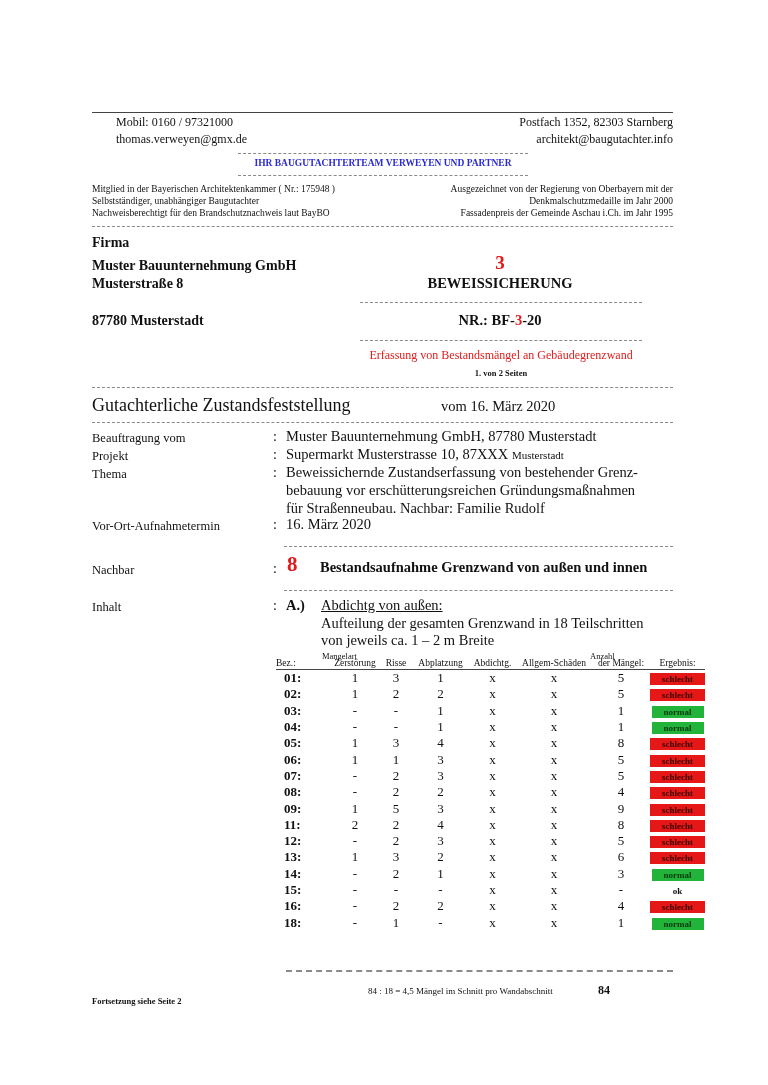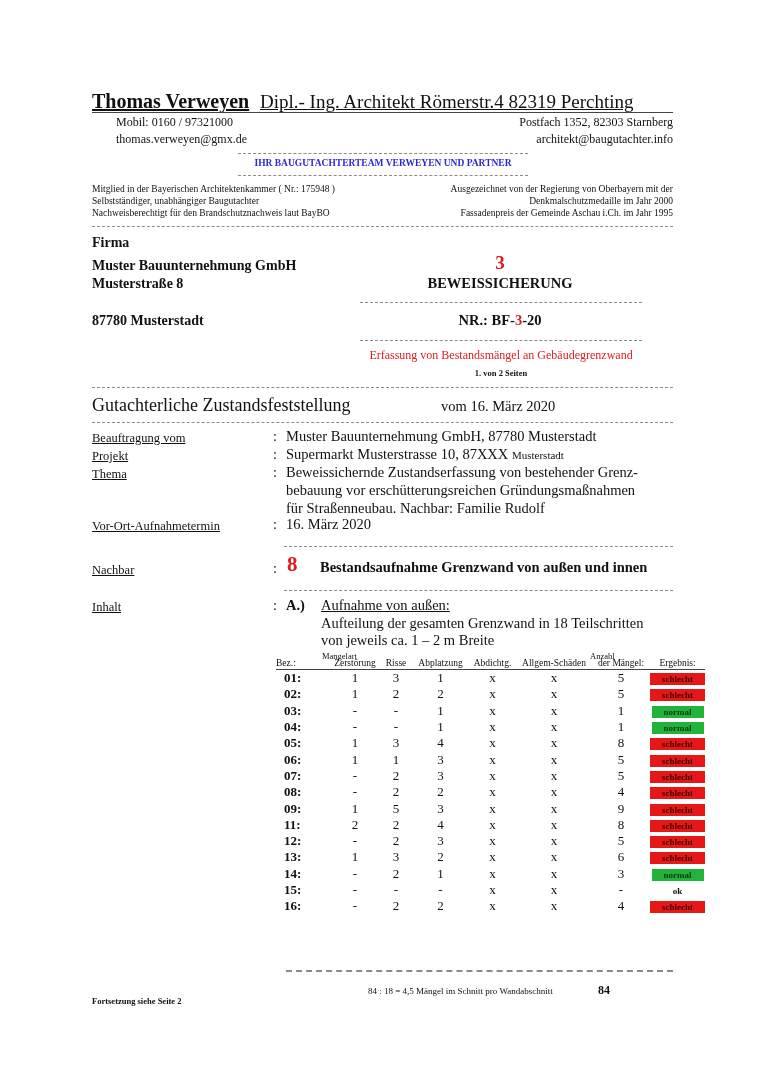--- a/index.html
+++ b/index.html
@@ -13,42 +13,38 @@
   .blue { color:#2a2ad6; }
   .right { text-align:right; }
   .center { text-align:center; }
 
   #hdr-title { left:92px; top:90px; font-size:19px; }
   #hdr-title .name { font-weight:bold; text-decoration:underline; font-size:20px; }
   #hdr-title .rest { text-decoration:underline; }
   .hdr-small { font-size:12px;margin-left:24px; }
   .tiny { font-size:9.5px; }
 
-  .label-col { left:92px; font-size:12.5px;text-decoration:underline; }
+  .label-col { left:92px; font-size:12.5px; }
   .colon-col { left:273px; font-size:14px; }
   .val-col { left:286px; font-size:14.5px; }
 
   table.mtab { position:absolute; left:276px; top:658px; border-collapse:collapse; font-size:13px; }
   table.mtab td { padding:0; height:16.3px; text-align:center; vertical-align:middle; }
   table.mtab thead td { font-size:9.5px; height:auto; line-height:11px; }
   table.mtab td.bez { text-align:left; font-weight:bold; width:46px; padding-left:8px;margin-left:44px; }
   .badge { display:inline-block; font-size:9px; font-weight:bold; padding:0 12px; line-height:12px; color:#3a0000; }
   .badge.bad { background:#e61717; }
   .badge.good { background:#21b33a; color:#053b0d; }
   .badge.ok { background:transparent; color:#111; }
 </style>
 </head>
 <body>
 
 <div class="page">
 
-  <div class="abs" id="hdr-title">
-    <span class="name">Thomas Verweyen</span>
-    <span class="rest" style="margin-left:6px;">Dipl.- Ing. Architekt   Römerstr.4   82319 Perchting</span>
-  </div>
   <div class="solid" style="left:92px; top:112px; width:581px;"></div>
 
   <div class="abs hdr-small" style="left:92px; top:115px;">Mobil: 0160 / 97321000</div>
   <div class="abs hdr-small" style="left:92px; top:132px;">thomas.verweyen@gmx.de</div>
   <div class="abs hdr-small right" style="right:95px; top:115px;">Postfach 1352, 82303 Starnberg</div>
   <div class="abs hdr-small right" style="right:95px; top:132px;">architekt@baugutachter.info</div>
 
   <div class="dash" style="left:238px; top:153px; width:290px;"></div>
   <div class="abs bold blue center" style="left:238px; width:290px; top:158px; font-size:9.5px;">IHR BAUGUTACHTERTEAM VERWEYEN UND PARTNER</div>
   <div class="dash" style="left:238px; top:175px; width:290px;"></div>
@@ -109,21 +105,21 @@
   <div class="abs label-col" style="top:563px;">Nachbar</div>
   <div class="abs colon-col" style="top:561px;">:</div>
   <div class="abs bold red" style="left:287px; top:552px; font-size:21px;">8</div>
   <div class="abs bold" style="left:320px; top:559px; font-size:14.5px;">Bestandsaufnahme Grenzwand von außen und innen</div>
 
   <div class="dash" style="left:284px; top:590px; width:389px;"></div>
 
   <div class="abs label-col" style="top:600px;">Inhalt</div>
   <div class="abs colon-col" style="top:598px;">:</div>
   <div class="abs bold" style="left:286px; top:597px; font-size:14.5px;">A.)</div>
-  <div class="abs" style="left:321px; top:597px; font-size:14.5px; text-decoration:underline;">Aufnahme von außen:</div>
+  <div class="abs" style="left:321px; top:597px; font-size:14.5px; text-decoration:underline;">Abdichtg von außen:</div>
   <div class="abs" style="left:321px; top:615px; font-size:14.5px;">Aufteilung der gesamten Grenzwand in 18 Teilschritten</div>
   <div class="abs" style="left:321px; top:632px; font-size:14.5px;">von jeweils ca. 1 – 2 m Breite</div>
 
   <div class="abs" style="left:322px; top:651px; font-size:8.5px;">Mangelart</div>
   <div class="abs" style="left:590px; top:651px; font-size:8.5px;">Anzahl</div>
 
   <table class="mtab">
     <colgroup>
       <col style="width:45px">
         <col style="width:50px">
@@ -290,20 +286,30 @@
         <tr>
           <td class="bez">16:</td>
           <td>-</td>
           <td>2</td>
           <td>2</td>
           <td>x</td>
           <td>x</td>
           <td>4</td>
           <td><span class="badge bad">schlecht</span></td>
         </tr>
+        <tr>
+          <td class="bez">18:</td>
+          <td>-</td>
+          <td>1</td>
+          <td>-</td>
+          <td>x</td>
+          <td>x</td>
+          <td>1</td>
+          <td><span class="badge good">normal</span></td>
+        </tr>
       </tbody>
   </table>
 
   <div class="dash" style="left:286px; top:970px; width:387px; border-top-width:2px;"></div>
   <div class="abs" style="left:368px; top:986px; font-size:9px;">84 : 18 = 4,5 Mängel im Schnitt pro Wandabschnitt</div>
   <div class="abs bold" style="left:598px; top:983px; font-size:12px;">84</div>
 
   <div class="abs bold" style="left:92px; top:996px; font-size:8.5px;">Fortsetzung siehe Seite 2</div>
 </div>
 

